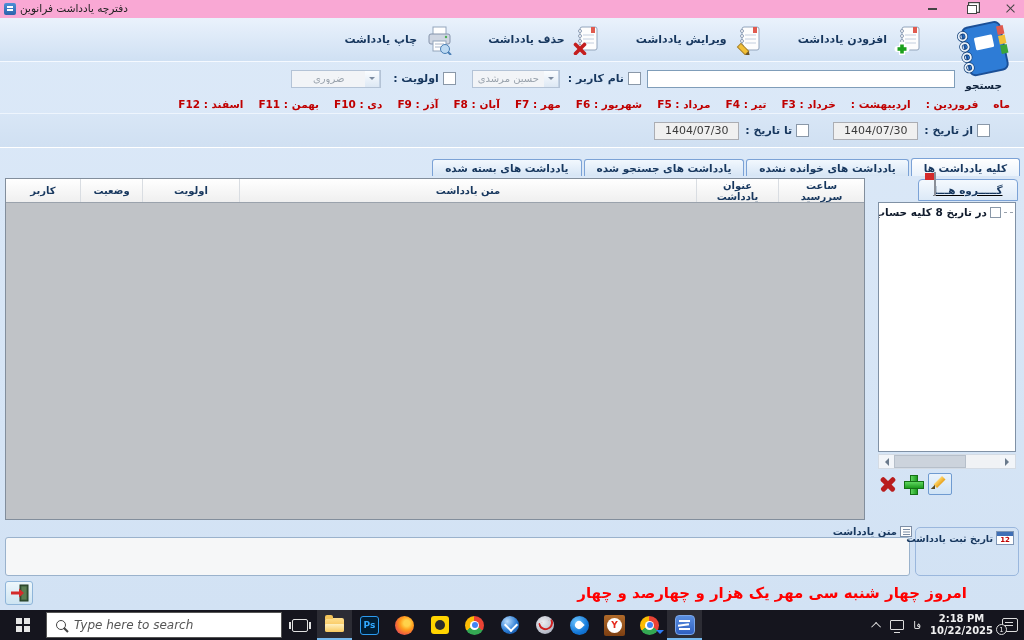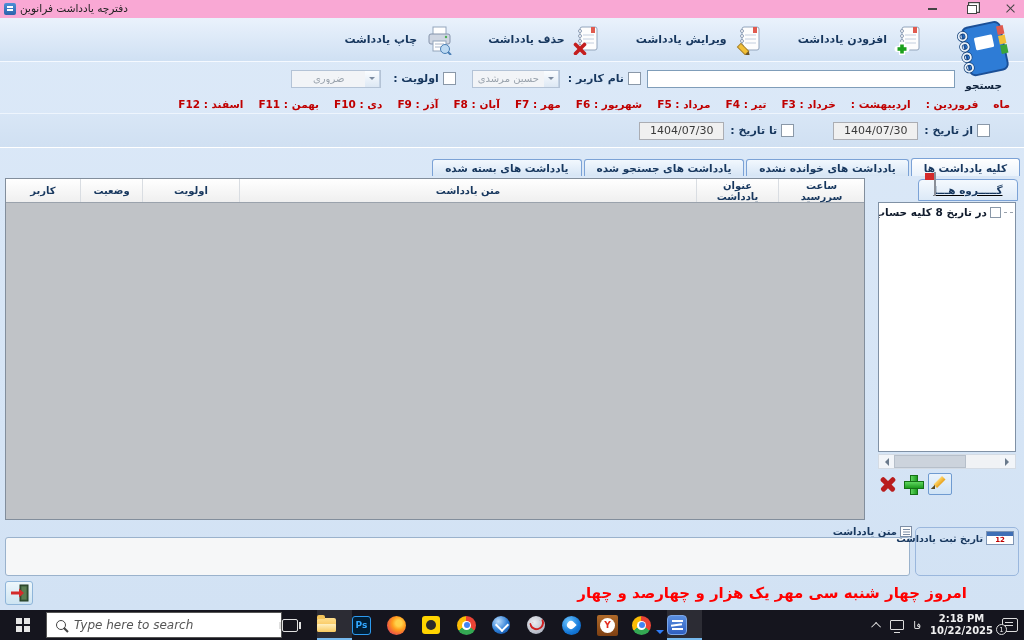--- a/index.html
+++ b/index.html
@@ -45,21 +45,21 @@
 
   
   .months-row { position:absolute; top:77px; right:0; left:0; height:18px; display:flex; align-items:center; padding-right:14px; gap:15px; }
   .month { font-size:10.5px; font-weight:bold; color:#c00000; white-space:nowrap; }
 
   
   .dates-row { position:absolute; top:95px; right:0; left:0; height:35px; display:flex; align-items:center;
                padding-right:34px; border-top:1px solid #eef5fd; border-bottom:1px solid #ffffff;
                background:linear-gradient(#d8e6f6,#d0e0f2); }
   .date-field { width:85px; height:18px; background:#f0f0f0; border:1px solid #abadb3; font-size:11px; color:#3a3a3a;
-                display:flex; align-items:center; justify-content:center; direction:ltr;margin-left:15px; }
+                display:flex; align-items:center; justify-content:center; direction:ltr; }
 
   
   .tabstrip { position:absolute; top:140px; right:4px; left:0; height:18px; display:flex; align-items:flex-end; gap:2px; }
   .tab { height:17px; padding:0 12px; display:flex; align-items:center; justify-content:center;
          font-size:10.5px; font-weight:bold; color:#17375e; white-space:nowrap;
          border:1px solid #7ba2d6; border-bottom:none; border-radius:3px 3px 0 0;
          background:linear-gradient(#f2f8fe,#d6e5f5); }
   .tab.active { height:18px; background:linear-gradient(#ffffff,#e9f2fb); }
 
   
@@ -106,39 +106,39 @@
 
   
   .memo-label { position:absolute; top:508px; right:112px; display:flex; align-items:center; gap:3px; }
   .memo-label .t { font-size:10px; font-weight:bold; color:#17375e; }
   .list-ic { width:12px; height:11px; border:1px solid #7d8ea6; background:#fdfdfd; position:relative; }
   .list-ic::after { content:""; position:absolute; left:2px; top:2px; width:7px; height:1px; background:#7d8ea6; box-shadow:0 2.5px 0 #7d8ea6, 0 5px 0 #7d8ea6; }
   .memo-area { position:absolute; top:519px; left:5px; width:905px; height:39px; background:#f6f7f8; border:1px solid #9ab2cc; border-radius:3px; resize:none; outline:none; font-family:"DejaVu Sans",sans-serif; font-size:11px; direction:rtl; padding:3px 6px; }
   .date-groupbox { position:absolute; top:509px; right:5px; width:104px; height:49px; border:1px solid #9ab7dd; border-radius:5px; }
   .dg-head { display:flex; align-items:center; gap:3px; padding:3px 4px 0 0; }
   .dg-head .t { font-size:9.5px; font-weight:bold; color:#17375e; white-space:nowrap; }
-  .cal-ic { width:28px; height:14px; background:#fff; border:1px solid #7f96b5; position:relative; flex:0 0 auto; }
+  .cal-ic { width:18px; height:14px; background:#fff; border:1px solid #7f96b5; position:relative; flex:0 0 auto; }
   .cal-ic::before { content:""; position:absolute; top:0; left:0; right:0; height:4px; background:#3f6fb5; }
   .cal-ic .d { position:absolute; top:4px; left:0; right:0; text-align:center; font-size:7px; font-weight:bold; color:#c00000; line-height:9px; }
 
   
   .status-text { position:absolute; top:566px; left:auto; right:57px; font-size:15px; font-weight:bold; color:#ff0000; white-space:nowrap; }
   .exit-btn { position:absolute; top:563px; left:5px; width:28px; height:24px; border:1px solid #8fb5d9; border-radius:3px;
               background:linear-gradient(#eef7fb,#cde4f2); display:flex; align-items:center; justify-content:center; }
 
   
   .taskbar { position:absolute; left:0; bottom:0; width:1024px; height:30px; background:#15151e; direction:ltr; display:flex; align-items:center; z-index:50; }
   .start { width:46px; height:30px; display:flex; align-items:center; justify-content:center; }
   .winlogo { width:14px; height:14px; display:grid; grid-template-columns:1fr 1fr; grid-template-rows:1fr 1fr; gap:1.5px; }
   .winlogo i { background:#e6e6e6; }
   .tb-search { width:236px; height:26px; background:#ffffff; border:1px solid #555; display:flex; align-items:center; gap:8px; padding:0 9px; }
   .mag { position:relative; width:10px; height:10px; border:1.6px solid #444; border-radius:50%; flex:0 0 auto; }
   .mag::after { content:""; position:absolute; right:-4px; bottom:-2px; width:6px; height:1.6px; background:#444; transform:rotate(45deg); }
   .tb-search .ph { font-size:12px; color:#555; white-space:nowrap;font-style:italic; }
-  .slot { width:35px; height:30px; display:flex; align-items:center; position:relative; }
+  .slot { width:35px; height:30px; display:flex; align-items:center; justify-content:center; position:relative; }
   .slot.active { background:rgba(255,255,255,.10); box-shadow:inset 0 -2px 0 #76b9ed; }
   .tv-ic { width:16px; height:13px; border:1.6px solid #e0e0e0; border-radius:2px; position:relative; }
   .tv-ic::before { content:""; position:absolute; left:-4px; top:2px; width:2px; height:7px; background:#e0e0e0; }
   .tv-ic::after { content:""; position:absolute; right:-4px; top:2px; width:2px; height:7px; background:#e0e0e0; }
   .folder-ic { width:19px; height:14px; background:linear-gradient(#ffdf8e,#f3b53c); border-radius:2px; position:relative; }
   .folder-ic::before { content:""; position:absolute; top:-3px; left:0; width:8px; height:4px; background:#f3c45a; border-radius:2px 2px 0 0; }
   .folder-ic::after { content:""; position:absolute; bottom:0; left:0; width:100%; height:8px; background:linear-gradient(#fff0c0,#f8c95e); border-radius:1px 1px 2px 2px; }
   .ps-ic { width:19px; height:19px; background:#001e36; border:1px solid #2d9bf0; border-radius:3px; color:#31a8ff; font-size:9px; font-weight:bold; display:flex; align-items:center; justify-content:center; }
   .ffx-ic { width:19px; height:19px; border-radius:50%; background:radial-gradient(circle at 62% 38%, #ffd24a 0 18%, #ff9d1c 40%, #f2653a 65%, #c22f8a 100%); }
   .player-ic { width:18px; height:18px; background:#ffd400; border-radius:3px; display:flex; align-items:center; justify-content:center; }

